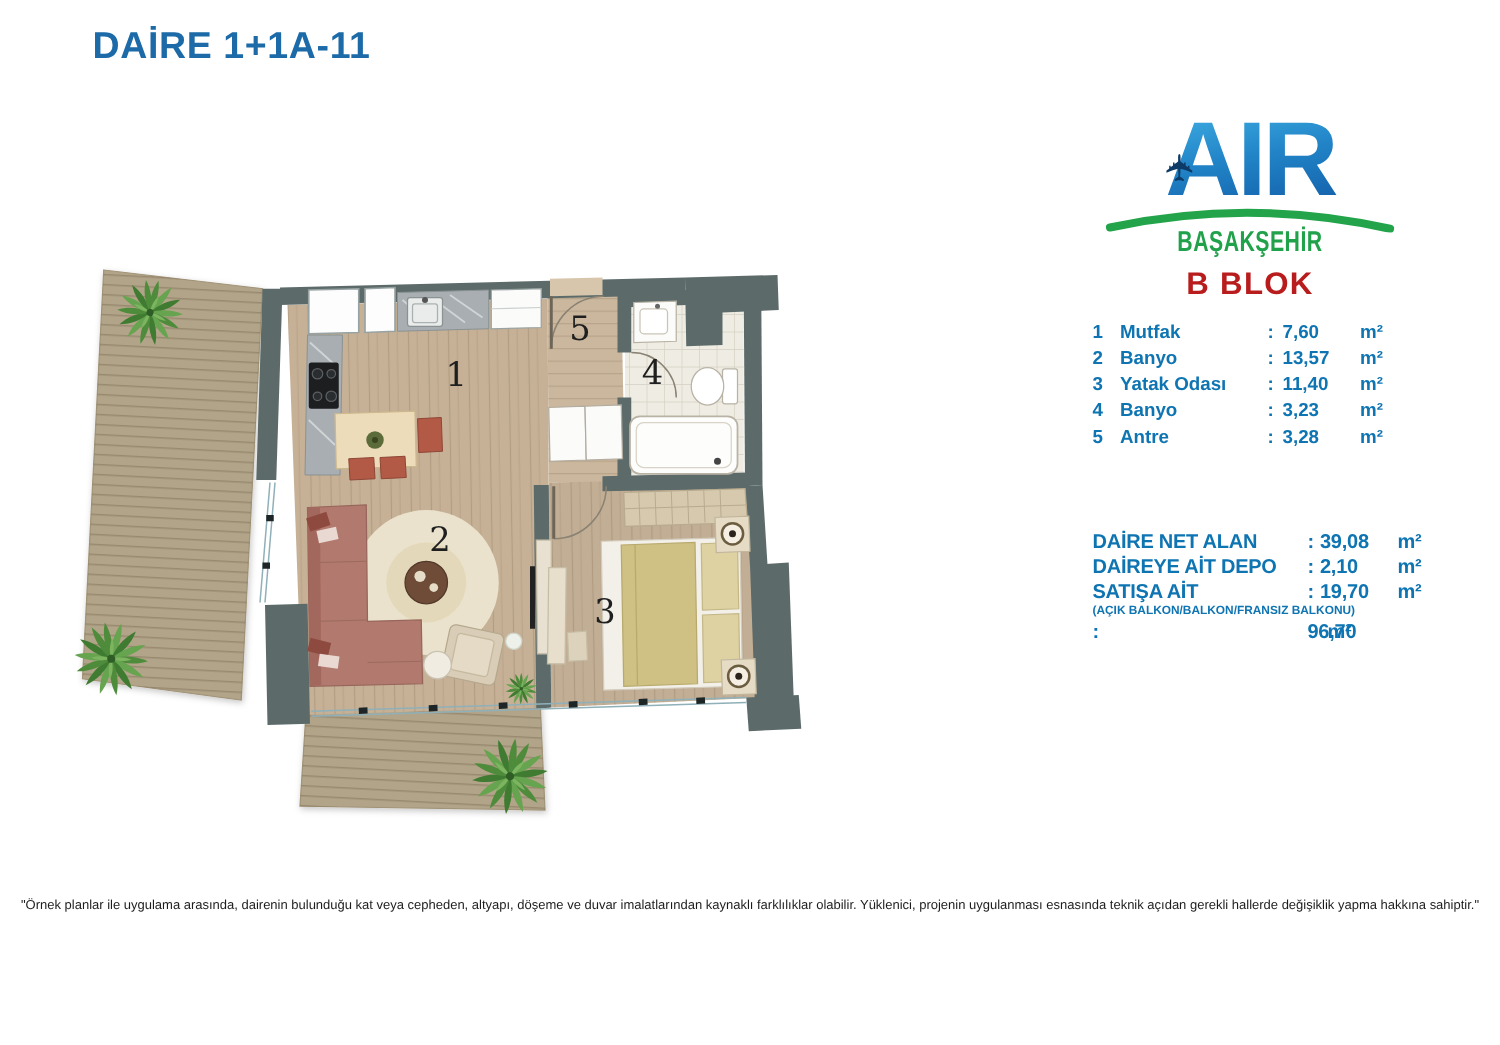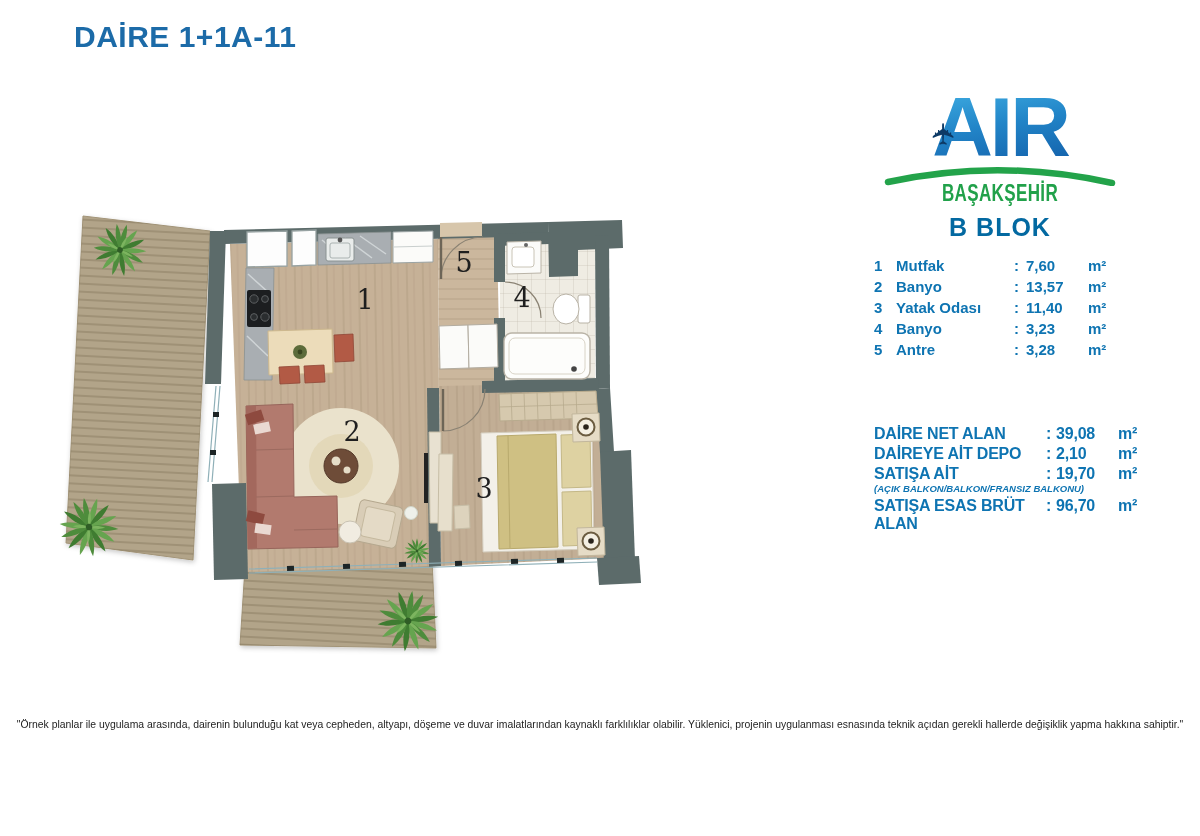--- a/index.html
+++ b/index.html
@@ -6,35 +6,35 @@
   .page{position:relative;width:1200px;height:736px;background:#ffffff;overflow:hidden;
         font-family:"Liberation Sans",sans-serif;}
   .plan-title{position:absolute;left:74px;top:20px;font-size:30px;font-weight:bold;
         color:#1c6ba8;letter-spacing:.5px;}
   svg{display:block;}
   .plan-svg{position:absolute;left:0;top:0;}
   
   .logo-block{position:absolute;left:870px;top:76px;width:260px;text-align:center;}
   .logo-sub{color:#21a14a;font-size:23px;font-weight:bold;letter-spacing:.5px;
         transform:scaleX(.74);transform-origin:center;margin-top:-6px;}
-  .logo-blok{color:#0369a1;font-size:25px;font-weight:bold;letter-spacing:1px;margin-top:6px;}
+  .logo-blok{color:#b91c1c;font-size:25px;font-weight:bold;letter-spacing:1px;margin-top:6px;}
   
   .room-list{position:absolute;left:874px;top:257px;width:260px;color:#0e74b2;
         font-weight:bold;font-size:15px;}
   .room-row{display:grid;grid-template-columns:22px 118px 12px 56px 28px;align-items:baseline;
         margin-bottom:4px;}
   .room-row .val{text-align:left;}
   .room-row .unit{padding-left:6px;}
   
   .summary{position:absolute;left:874px;top:393px;width:280px;color:#0e74b2;font-weight:bold;margin-top:32px;}
   .sum-row{display:grid;grid-template-columns:172px 10px 56px 28px;align-items:baseline;
         font-size:16px;margin-bottom:2px;letter-spacing:-.2px;}
   .sum-row .val{text-align:left;}
   .sum-row .unit{padding-left:6px;}
-  .sum-note{font-size:9.5px;margin:-2px 0 3px 0;letter-spacing:0;font-style:italic;}
+  .sum-note{font-size:9.5px;margin:-2px 0 3px 0;letter-spacing:0;}
   
   .footer{position:absolute;left:0;bottom:6px;width:1200px;text-align:center;
         font-size:10.4px;color:#1d1d1d;}
 </style>
 </head>
 <body>
 
 <div class="page">
 
   <div class="plan-title">DAİRE 1+1A-11</div>
@@ -319,21 +319,20 @@
       <span class="unit">m²</span>
     </div>
     <div class="sum-row">
       <span>SATIŞA AİT</span>
       <span>:</span>
       <span class="val">19,70</span>
       <span class="unit">m²</span>
     </div>
     <div class="sum-note">(AÇIK BALKON/BALKON/FRANSIZ BALKONU)</div>
     <div class="sum-row">
-      <span>SATIŞA ESAS BRÜT ALAN</span>
       <span>:</span>
       <span class="val">96,70</span>
       <span class="unit">m²</span>
     </div>
   </div>
 
   <div class="footer">"Örnek planlar ile uygulama arasında, dairenin bulunduğu kat veya cepheden, altyapı, döşeme ve duvar imalatlarından kaynaklı farklılıklar olabilir. Yüklenici, projenin uygulanması esnasında teknik açıdan gerekli hallerde değişiklik yapma hakkına sahiptir."</div>
 
 </div>
 

